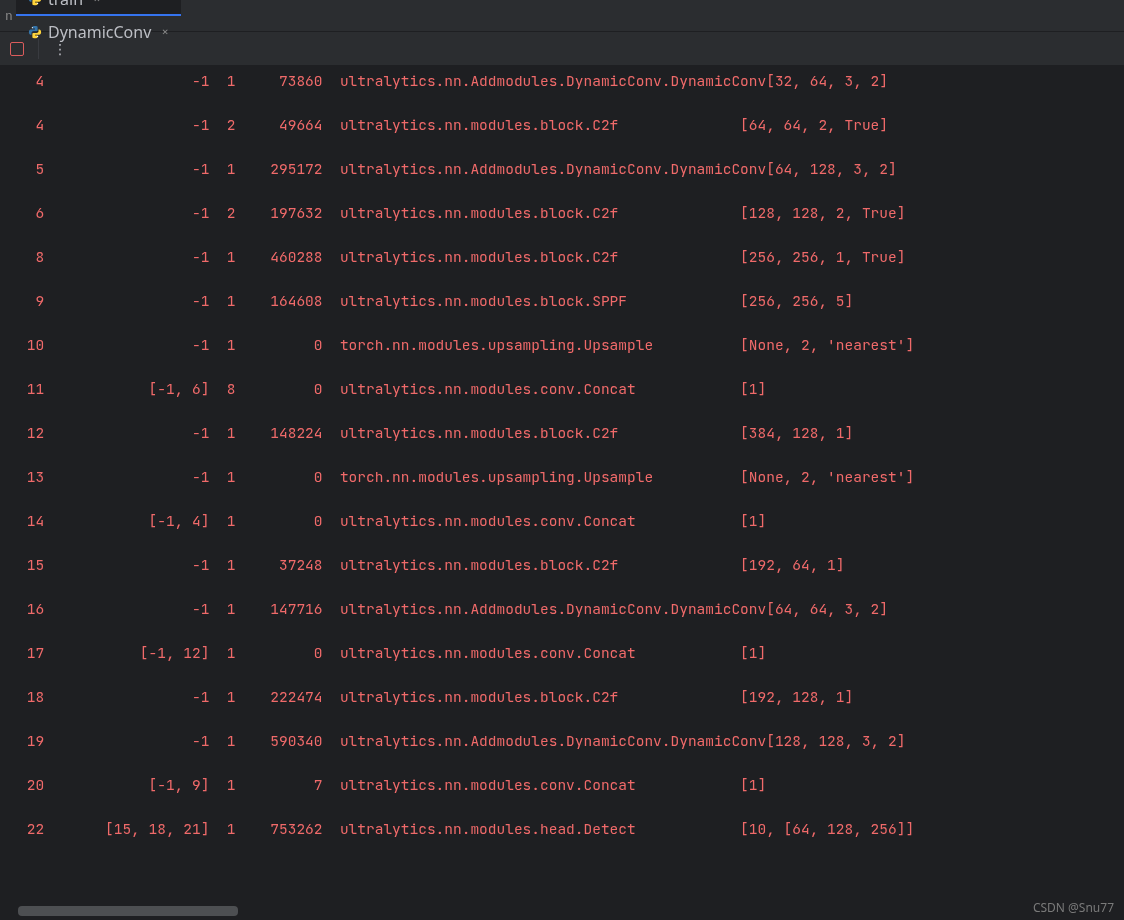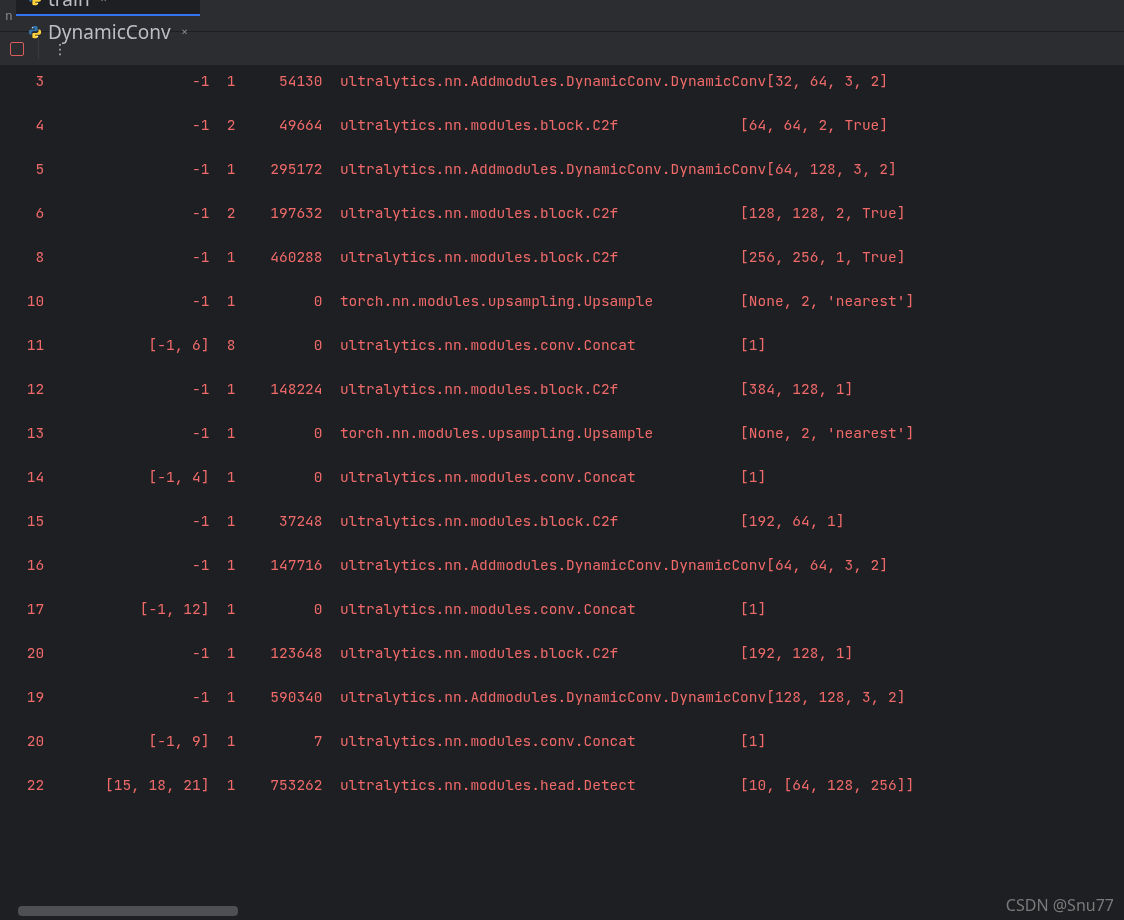--- a/index.html
+++ b/index.html
@@ -35,21 +35,21 @@
 }
 .tab.active {
   background: #1e1f22;
   border-bottom: 2px solid #3574f0;
 }
 .py-icon {
   width: 14px;
   height: 14px;
   display: inline-block;
 }
-.tab-label { color: #bcbec4; font-size: 19px; font-family: system-ui, sans-serif;}
+.tab-label { color: #bcbec4; font-size: 16px; font-family: system-ui, sans-serif;}
 .tab-close { color: #888; font-size: 13px; margin-left: 4px; cursor:pointer;}
 .toolbar {
   height: 34px;
   background: #2b2d30;
   border-bottom: 1px solid #1e1f22;
   display: flex;
   align-items: center;
   padding-left: 10px;
   gap: 14px;
 }
@@ -75,21 +75,21 @@
   width: 220px;
   height: 10px;
   background: #4d4f52;
   border-radius: 4px;
 }
 .watermark {
   position: absolute;
   bottom: 4px;
   right: 10px;
   color: #7a7a7a;
-  font-size: 16px;
+  font-size: 12px;
   font-family: system-ui, sans-serif;
 }
 </style>
 </head>
 <body>
 
 <div class="tab-bar">
   <span class="left-marker">n</span>
   <div id="tabs-mount">
       <div class="tab active">
@@ -114,34 +114,35 @@
       </div>
     </div>
 </div>
 
 <div class="toolbar">
   <span class="stop-icon"></span>
   <span style="width:1px;height:20px;background:#393b40;"></span>
   <span class="dots">⋮</span>
 </div>
 
-<div class="console" id="console-mount"><span class="row c-red">  3                 -1  1     54130  ultralytics.nn.Addmodules.DynamicConv.DynamicConv[32, 64, 3, 2]</span>
+<div class="console" id="console-mount"><span class="row c-red">  4                 -1  1     73860  ultralytics.nn.Addmodules.DynamicConv.DynamicConv[32, 64, 3, 2]</span>
 <span class="row c-red">  4                 -1  2     49664  ultralytics.nn.modules.block.C2f              [64, 64, 2, True]</span>
 <span class="row c-red">  5                 -1  1    295172  ultralytics.nn.Addmodules.DynamicConv.DynamicConv[64, 128, 3, 2]</span>
 <span class="row c-red">  6                 -1  2    197632  ultralytics.nn.modules.block.C2f              [128, 128, 2, True]</span>
 <span class="row c-red">  8                 -1  1    460288  ultralytics.nn.modules.block.C2f              [256, 256, 1, True]</span>
+<span class="row c-red">  9                 -1  1    164608  ultralytics.nn.modules.block.SPPF             [256, 256, 5]</span>
 <span class="row c-red"> 10                 -1  1         0  torch.nn.modules.upsampling.Upsample          [None, 2, 'nearest']</span>
 <span class="row c-red"> 11            [-1, 6]  8         0  ultralytics.nn.modules.conv.Concat            [1]</span>
 <span class="row c-red"> 12                 -1  1    148224  ultralytics.nn.modules.block.C2f              [384, 128, 1]</span>
 <span class="row c-red"> 13                 -1  1         0  torch.nn.modules.upsampling.Upsample          [None, 2, 'nearest']</span>
 <span class="row c-red"> 14            [-1, 4]  1         0  ultralytics.nn.modules.conv.Concat            [1]</span>
 <span class="row c-red"> 15                 -1  1     37248  ultralytics.nn.modules.block.C2f              [192, 64, 1]</span>
 <span class="row c-red"> 16                 -1  1    147716  ultralytics.nn.Addmodules.DynamicConv.DynamicConv[64, 64, 3, 2]</span>
 <span class="row c-red"> 17           [-1, 12]  1         0  ultralytics.nn.modules.conv.Concat            [1]</span>
-<span class="row c-red"> 20                 -1  1    123648  ultralytics.nn.modules.block.C2f              [192, 128, 1]</span>
+<span class="row c-red"> 18                 -1  1    222474  ultralytics.nn.modules.block.C2f              [192, 128, 1]</span>
 <span class="row c-red"> 19                 -1  1    590340  ultralytics.nn.Addmodules.DynamicConv.DynamicConv[128, 128, 3, 2]</span>
 <span class="row c-red"> 20            [-1, 9]  1         7  ultralytics.nn.modules.conv.Concat            [1]</span>
 <span class="row c-red"> 22       [15, 18, 21]  1    753262  ultralytics.nn.modules.head.Detect            [10, [64, 128, 256]]</span>
 
 
 
 
 
 
 

